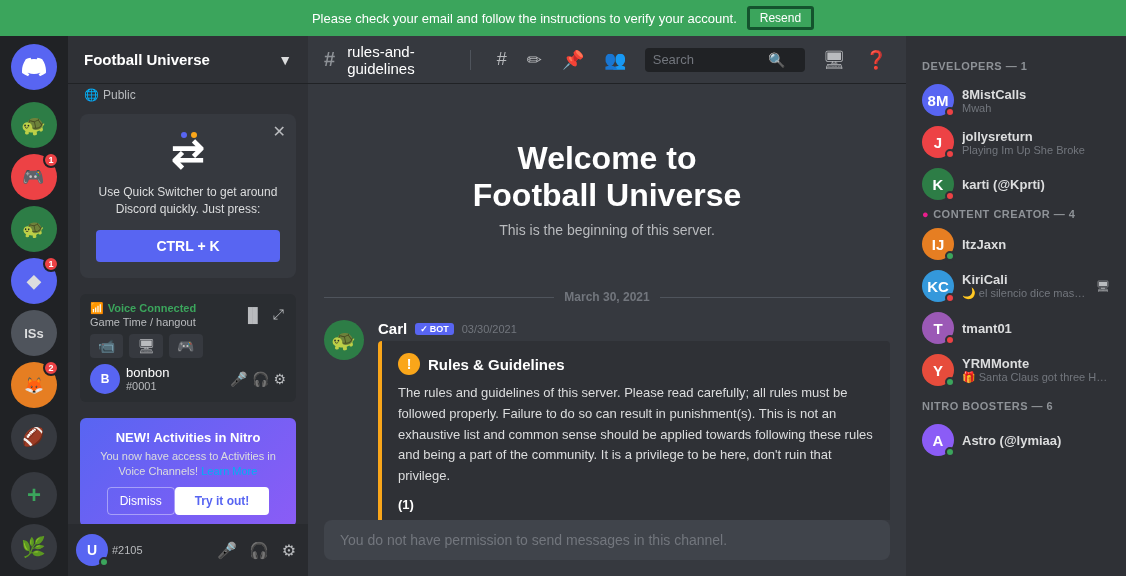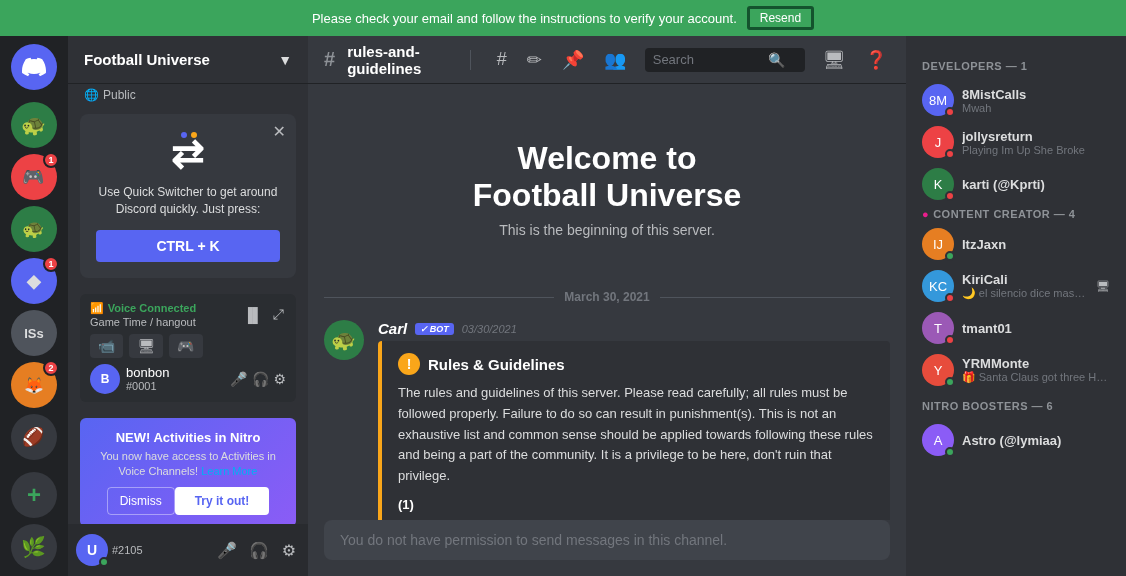--- a/index.html
+++ b/index.html
@@ -401,21 +401,21 @@
       height: 48px;
       background: #36393f;
       border-bottom: 1px solid #202225;
       display: flex;
       align-items: center;
       padding: 0 16px;
       gap: 12px;
       flex-shrink: 0;
     }
     .channel-hash { color: #8e9297; font-size: 20px; font-weight: bold; }
-    .channel-name-header { color: #fff; font-weight: 700; font-size: 15px; }
+    .channel-name-header { color: #fff; font-weight: 400; font-size: 15px; }
     .channel-divider { width: 1px; height: 20px; background: #4f545c; }
     .channel-topic { color: #8e9297; font-size: 13px; flex: 1; overflow: hidden; text-overflow: ellipsis; white-space: nowrap; }
     .header-icons {
       display: flex;
       gap: 16px;
       align-items: center;
     }
     .header-icon-btn {
       background: none;
       border: none;
@@ -497,21 +497,20 @@
       justify-content: center;
       font-size: 20px;
       flex-shrink: 0;
     }
     .message-content { flex: 1; }
     .message-header {
       display: flex;
       align-items: center;
       gap: 8px;
       margin-bottom: 4px;
-      font-style: italic;
     }
     .msg-author { color: #fff; font-weight: 600; font-size: 15px; }
     .msg-bot-badge {
       background: #5865f2;
       color: #fff;
       font-size: 9px;
       border-radius: 3px;
       padding: 1px 5px;
       font-weight: 700;
       display: flex;
@@ -589,23 +588,23 @@
       margin-bottom: 2px;
     }
     .member-avatar {
       width: 32px;
       height: 32px;
       border-radius: 50%;
       position: relative;
       display: flex;
       align-items: center;
       justify-content: center;
-      font-size: 13px;
-      color: #fff;
-      font-weight: normal;
+      font-size: 15px;
+      color: #fff;
+      font-weight: bold;
       flex-shrink: 0;
     }
     .member-status-dot {
       position: absolute;
       bottom: -1px;
       right: -1px;
       width: 10px;
       height: 10px;
       border-radius: 50%;
       border: 2px solid #2f3136;

